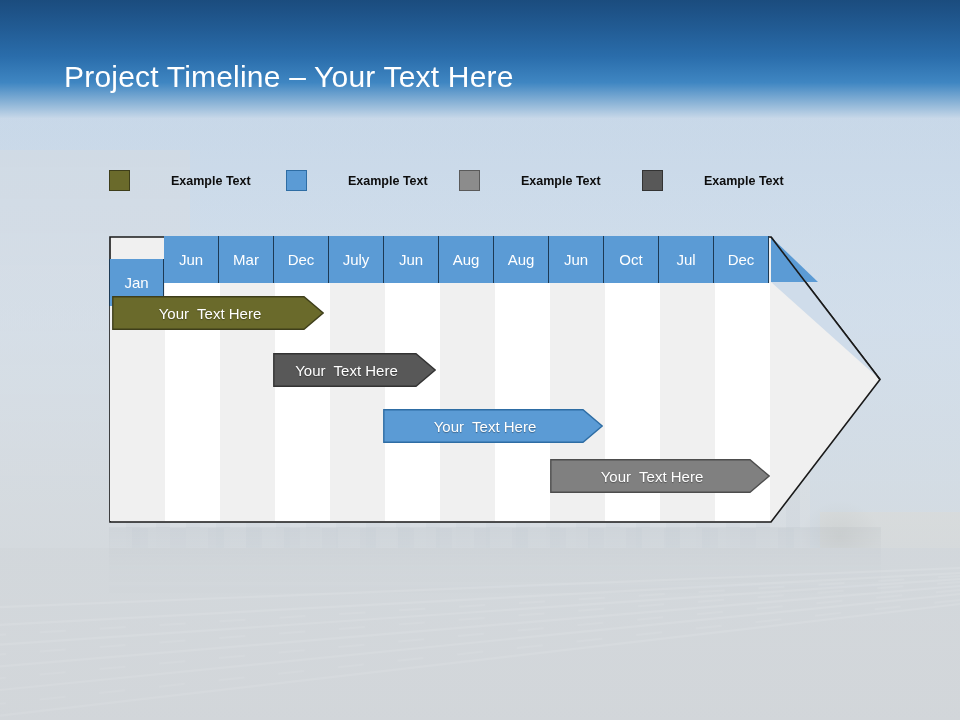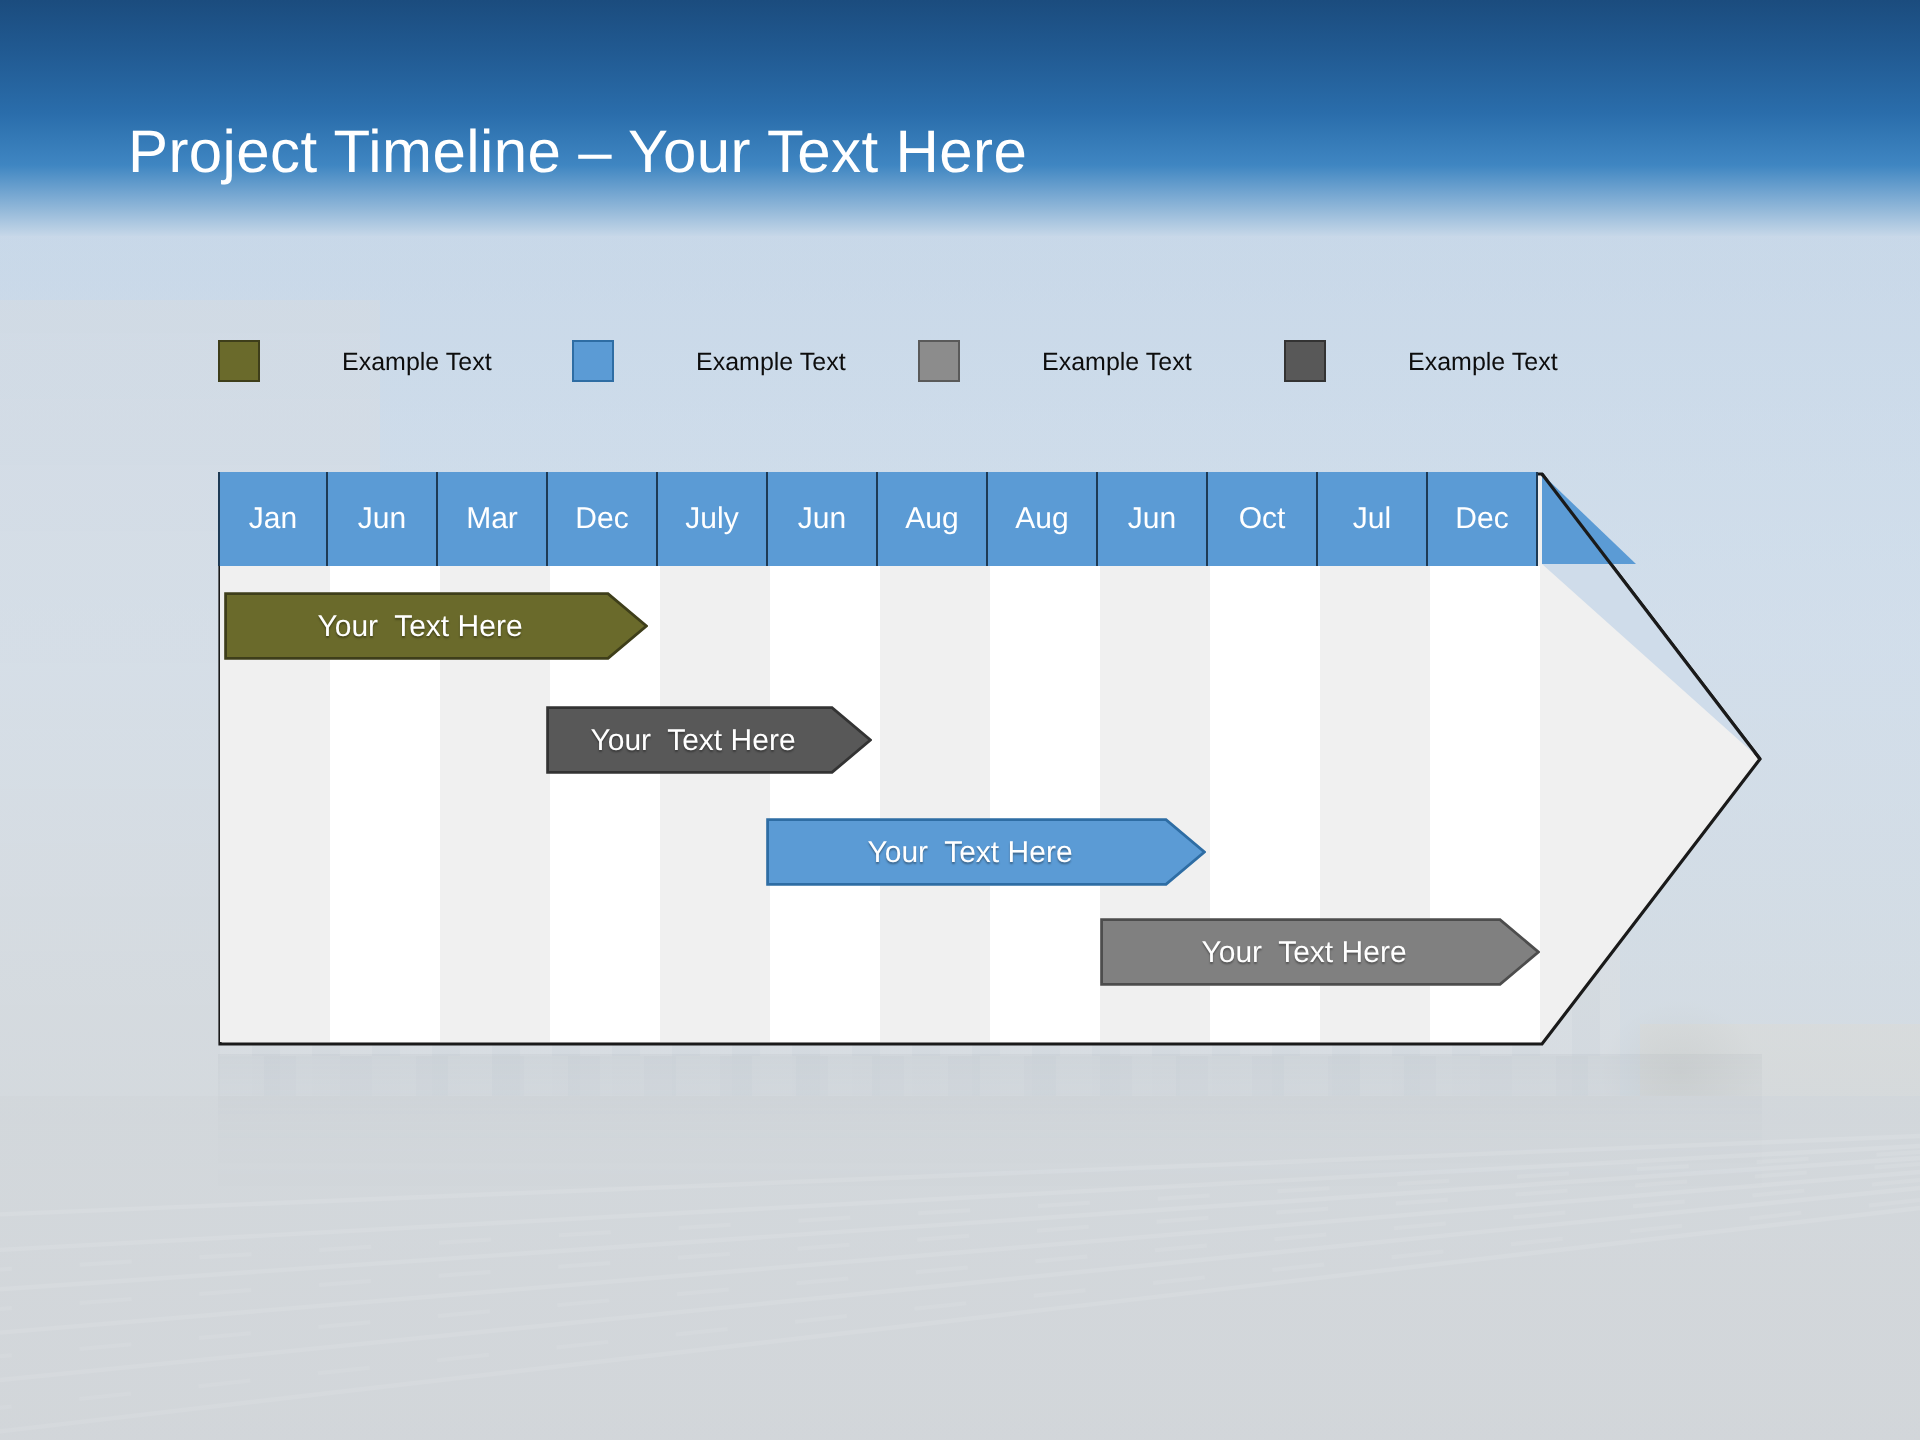--- a/index.html
+++ b/index.html
@@ -39,34 +39,34 @@
     background:linear-gradient(180deg,#1b4c7e 0%,#215a92 22%,#2a6dab 48%,#3f86c2 70%,#8fb6d8 88%,#c6d7e8 100%);}
   #title{position:absolute;left:64px;top:60px;font-size:30px;color:#ffffff;
     letter-spacing:.2px;white-space:nowrap;}
   #title .b{font-weight:normal;}
   #title .n{font-weight:normal;}
 
   
   #legend{position:absolute;left:109px;top:170px;width:760px;height:24px;z-index:4;}
   .lg{position:absolute;top:0;display:flex;align-items:center;gap:9px;}
   .sw{width:21px;height:21px;border:1px solid #3e3e3e;box-sizing:border-box;}
-  .lg-label{font-size:12.5px;font-weight:normal;color:#0d0d0d;white-space:nowrap;padding-left:32px;}
+  .lg-label{font-size:12.5px;font-weight:bold;color:#0d0d0d;white-space:nowrap;padding-left:32px;}
 
   
   #chart{position:absolute;left:109px;top:236px;width:772px;height:290px;z-index:4;}
   #arrowbody{position:absolute;left:0;top:0;width:772px;height:287px;}
   #grid{position:absolute;left:1px;top:47px;width:660px;height:238px;display:flex;}
   .col{width:55px;height:238px;}
   .col.odd{background:#f0f0f0;}
   .col.even{background:#ffffff;}
 
   #months{position:absolute;left:0;top:0;height:47px;display:flex;}
   .mo{width:55px;height:47px;background:#5b9bd5;border-right:1px solid #1d3a55;
       box-sizing:border-box;display:flex;align-items:center;justify-content:center;}
-  .mo:first-child{border-left:1px solid #1d3a55;}
+  .mo:first-child{border-left:1px solid #1d3a55;margin-top:23px;}
   .mo-lbl{font-size:15px;color:#ffffff;}
 
   
   .bar{position:absolute;height:34px;}
   .bar svg{display:block;}
   .bar-label{position:absolute;inset:0;display:flex;align-items:center;justify-content:center;
      font-size:15px;color:#ffffff;white-space:pre;padding-right:16px;box-sizing:border-box;
      text-shadow:0 1px 1px rgba(0,0,0,.35);}
 
   

